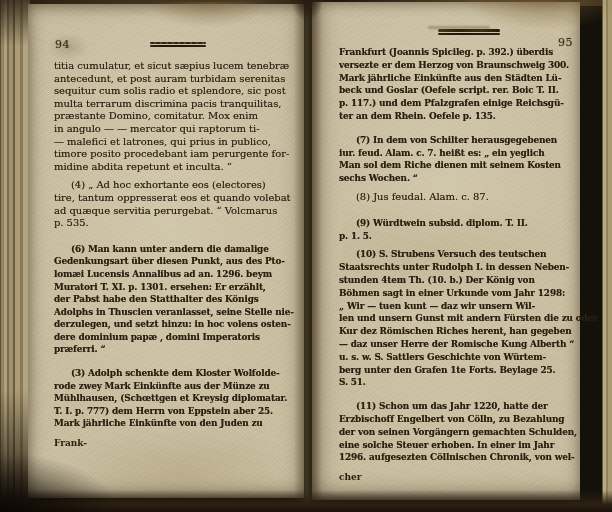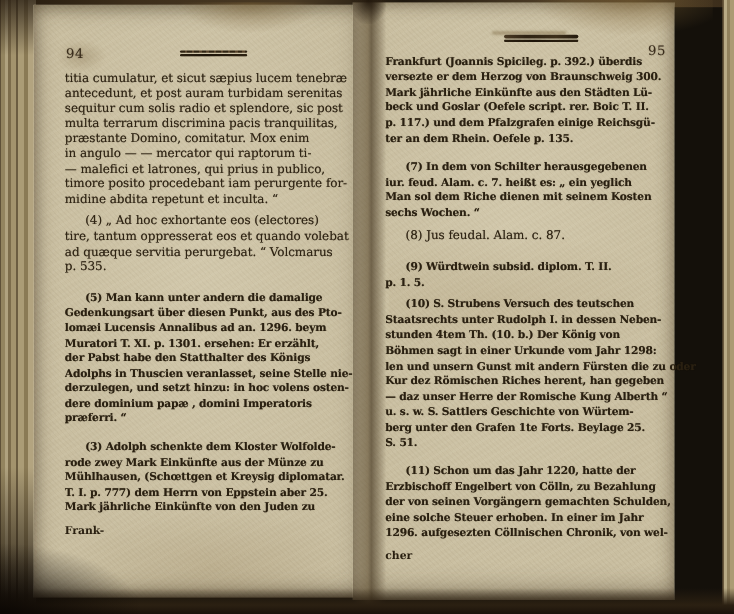--- a/index.html
+++ b/index.html
@@ -50,21 +50,21 @@
     padding-left: 45px;
   }
   #left-page {
     left: 28px; top: 4px; width: 276px; height: 494px;
     box-shadow: inset 10px 0 18px -10px rgba(60,45,25,.55),
                 inset -14px 0 20px -12px rgba(60,45,25,.5),
                 inset 0 12px 16px -10px rgba(60,45,25,.5),
                 inset 0 -14px 18px -10px rgba(50,36,20,.55);
   }
   #right-page {
-    left: 294px; top: 2px; width: 268px; height: 498px;
+    left: 312px; top: 2px; width: 268px; height: 498px;
     box-shadow: inset 16px 0 22px -12px rgba(60,45,25,.6),
                 inset -10px 0 16px -10px rgba(60,45,25,.45),
                 inset 0 10px 14px -10px rgba(60,45,25,.45),
                 inset 0 -16px 20px -10px rgba(50,36,20,.5);
   }
   .stain { position: absolute; pointer-events: none; }
   #stain-left-top    { left: 120px; top: -2px; width: 120px; height: 26px;
     background: radial-gradient(ellipse at 50% 0, rgba(120,96,55,.5) 0, rgba(120,96,55,0) 70%); }
   #stain-left-num    { left: 20px; top: 30px; width: 40px; height: 26px;
     background: radial-gradient(ellipse at 50% 50%, rgba(110,88,50,.25) 0, rgba(110,88,50,0) 75%); }
@@ -150,21 +150,21 @@
           <div class="line">timore posito procedebant iam perurgente for-</div>
           <div class="line">midine abdita repetunt et inculta. “</div>
         </div>
       <div class="para lat ind">
           <div class="line">(4) „ Ad hoc exhortante eos (electores)</div>
           <div class="line">tire, tantum oppresserat eos et quando volebat</div>
           <div class="line">ad quæque servitia perurgebat. “  Volcmarus</div>
           <div class="line">p. 535.</div>
         </div>
       <div class="para frak ind gap-s">
-          <div class="line">(5) Man kann unter andern die damalige</div>
+          <div class="line">(6) Man kann unter andern die damalige</div>
           <div class="line">Gedenkungsart über diesen Punkt, aus des Pto-</div>
           <div class="line">lomæi Lucensis Annalibus ad an. 1296. beym</div>
           <div class="line">Muratori T. XI. p. 1301. ersehen: Er erzählt,</div>
           <div class="line">der Pabst habe den Statthalter des Königs</div>
           <div class="line">Adolphs in Thuscien veranlasset, seine Stelle nie-</div>
           <div class="line">derzulegen, und setzt hinzu: in hoc volens osten-</div>
           <div class="line">dere dominium papæ ,   domini Imperatoris</div>
           <div class="line">præferri. “</div>
         </div>
       <div class="para frak ind gap-l">
@@ -209,20 +209,21 @@
         </div>
       <div class="para frak ind gap-s">
           <div class="line">(9) Würdtwein subsid. diplom. T. II.</div>
           <div class="line">p. 1. 5.</div>
         </div>
       <div class="para frak ind">
           <div class="line">(10) S. Strubens Versuch des teutschen</div>
           <div class="line">Staatsrechts unter Rudolph I. in dessen Neben-</div>
           <div class="line">stunden 4tem Th.  (10. b.) Der König von</div>
           <div class="line">Böhmen sagt in einer Urkunde vom Jahr 1298:</div>
+          <div class="line">„ Wir — tuen kunt — daz wir unsern Wil-</div>
           <div class="line">len und unsern Gunst mit andern Fürsten die zu oder</div>
           <div class="line">Kur dez Römischen Riches herent, han gegeben</div>
           <div class="line">— daz unser Herre der Romische Kung Alberth “</div>
           <div class="line">u. s. w. S. Sattlers Geschichte von Würtem-</div>
           <div class="line">berg unter den Grafen 1te Forts. Beylage 25.</div>
           <div class="line">S. 51.</div>
         </div>
       <div class="para frak ind gap-l">
           <div class="line">(11) Schon um das Jahr 1220, hatte der</div>
           <div class="line">Erzbischoff Engelbert von Cölln, zu Bezahlung</div>

